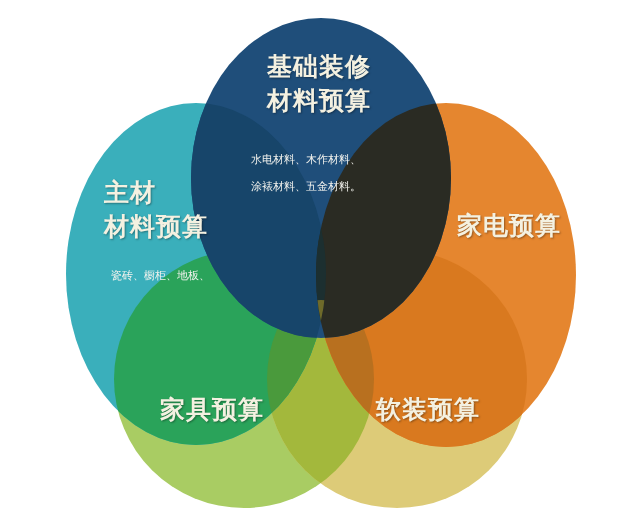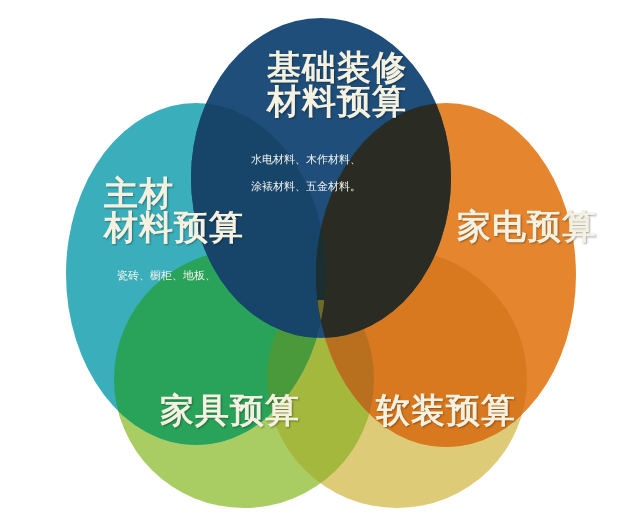--- a/index.html
+++ b/index.html
@@ -3,21 +3,21 @@
   <meta charset="utf-8">
   <style>
     html, body { margin: 0; padding: 0; background: #ffffff; }
     body { width: 640px; height: 522px; position: relative; overflow: hidden; }
     #diagram { position: absolute; left: 0; top: 0; width: 640px; height: 522px; }
     .label {
       position: absolute;
       color: #f4f1e1;
       font-family: "DejaVu Serif", "Liberation Serif", serif;
       font-weight: bold;
-      font-size: 34px;
+      font-size: 25px;
       line-height: 34px;
       letter-spacing: 1px;
       text-shadow: 1px 1px 2px rgba(0,0,0,0.35);
       white-space: nowrap;
     }
     .detail {
       position: absolute;
       color: #f3f3ee;
       font-family: "DejaVu Sans", "Liberation Sans", sans-serif;
       font-size: 11px;
@@ -91,21 +91,21 @@
 </div>
 <div class="detail" style="left:251px; top:146px;">
   <span class="line">水电材料、木作材料、</span>
   <span class="line">涂裱材料、五金材料。</span>
 </div>
 
 <div class="label" style="left:104px; top:176px;">
   <span class="line">主材</span>
   <span class="line">材料预算</span>
 </div>
-<div class="detail" style="left:117px; top:262px;">
+<div class="detail" style="left:111px; top:262px;">
   <span class="line">瓷砖、橱柜、地板、</span>
 </div>
 
 <div class="label" style="left:441px; top:209px;margin-left:16px;">
   <span class="line">家电预算</span>
 </div>
 
 <div class="label" style="left:160px; top:393px;text-align:center;">
   <span class="line">家具预算</span>
 </div>

